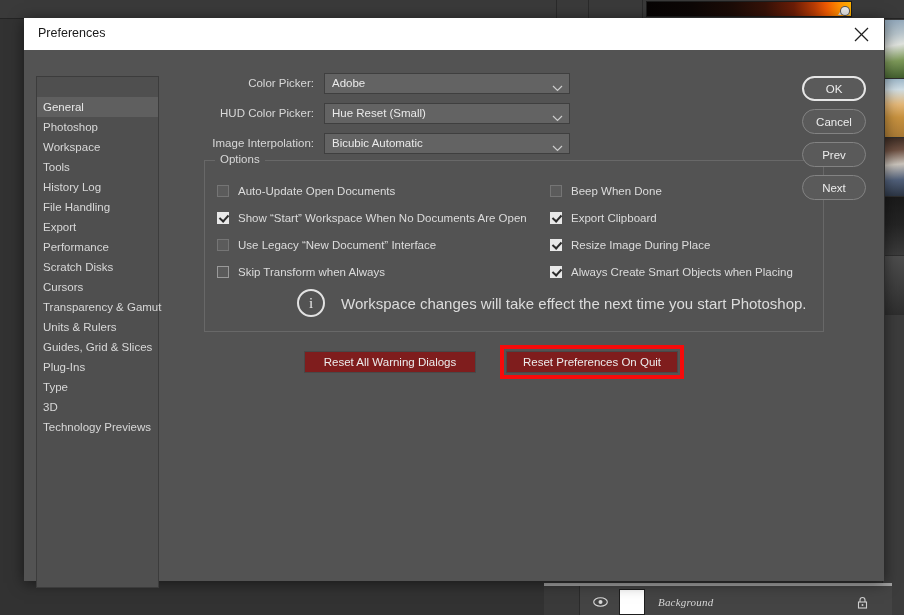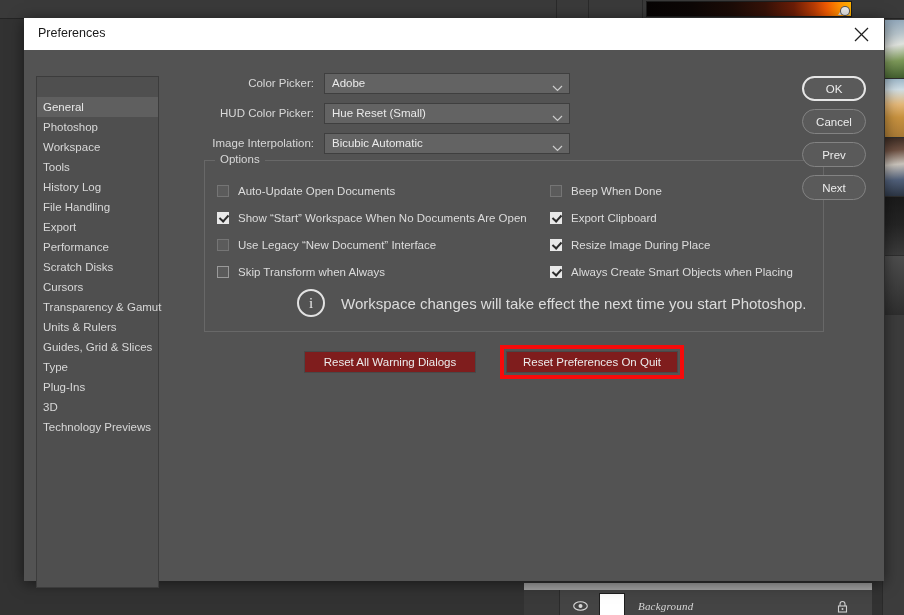--- a/index.html
+++ b/index.html
@@ -91,24 +91,24 @@
   }
   .th1 { background: linear-gradient(170deg,#8da4b8 0%,#b7c4cb 26%,#dfe2dd 44%,#7e9a5a 70%,#3f5c2c 100%); }
   .th2 { background: linear-gradient(180deg,#9fb8c9 0%,#cfdde4 18%,#e3b778 44%,#c8923f 66%,#a97a35 100%); }
   .th3 { background: linear-gradient(175deg,#3a2a22 0%,#6d5042 22%,#c9c3bb 46%,#51607a 72%,#2b3442 100%); }
   .th4 { background: linear-gradient(180deg,#1a1a1a 0%,#242424 48%,#3b3b3b 100%); }
   .th5 { background: linear-gradient(180deg,#4d4d4d 0%,#2f2f2f 100%); }
 
   
   .layers-panel {
     position: absolute;
-    left: 524px; top: 583px;
+    left: 544px; top: 583px;
     width: 348px; height: 32px;
     background: #444444;
-    border-top: 7px solid #a3a3a3;
+    border-top: 3px solid #a3a3a3;
     box-sizing: border-box;
   }
   .layers-left-col {
     position: absolute;
     left: 0; top: 0;
     width: 36px; height: 32px;
     background: #3a3a3a;
     border-right: 1px solid #2b2b2b;
     box-sizing: border-box;
   }
@@ -473,22 +473,22 @@
         <div class="side-item">Tools</div>
         <div class="side-item">History Log</div>
         <div class="side-item">File Handling</div>
         <div class="side-item">Export</div>
         <div class="side-item">Performance</div>
         <div class="side-item">Scratch Disks</div>
         <div class="side-item">Cursors</div>
         <div class="side-item">Transparency &amp; Gamut</div>
         <div class="side-item">Units &amp; Rulers</div>
         <div class="side-item">Guides, Grid &amp; Slices</div>
+        <div class="side-item">Plug-Ins</div>
         <div class="side-item">Type</div>
-        <div class="side-item">Plug-Ins</div>
         <div class="side-item">3D</div>
         <div class="side-item">Technology Previews</div>
       </div>
 
       <div class="form-area">
         <div class="form-row">
           <div class="form-label">Color Picker:</div>
           <div class="select-box">
             <span class="select-value">Adobe</span>
             <span class="select-arrow">

